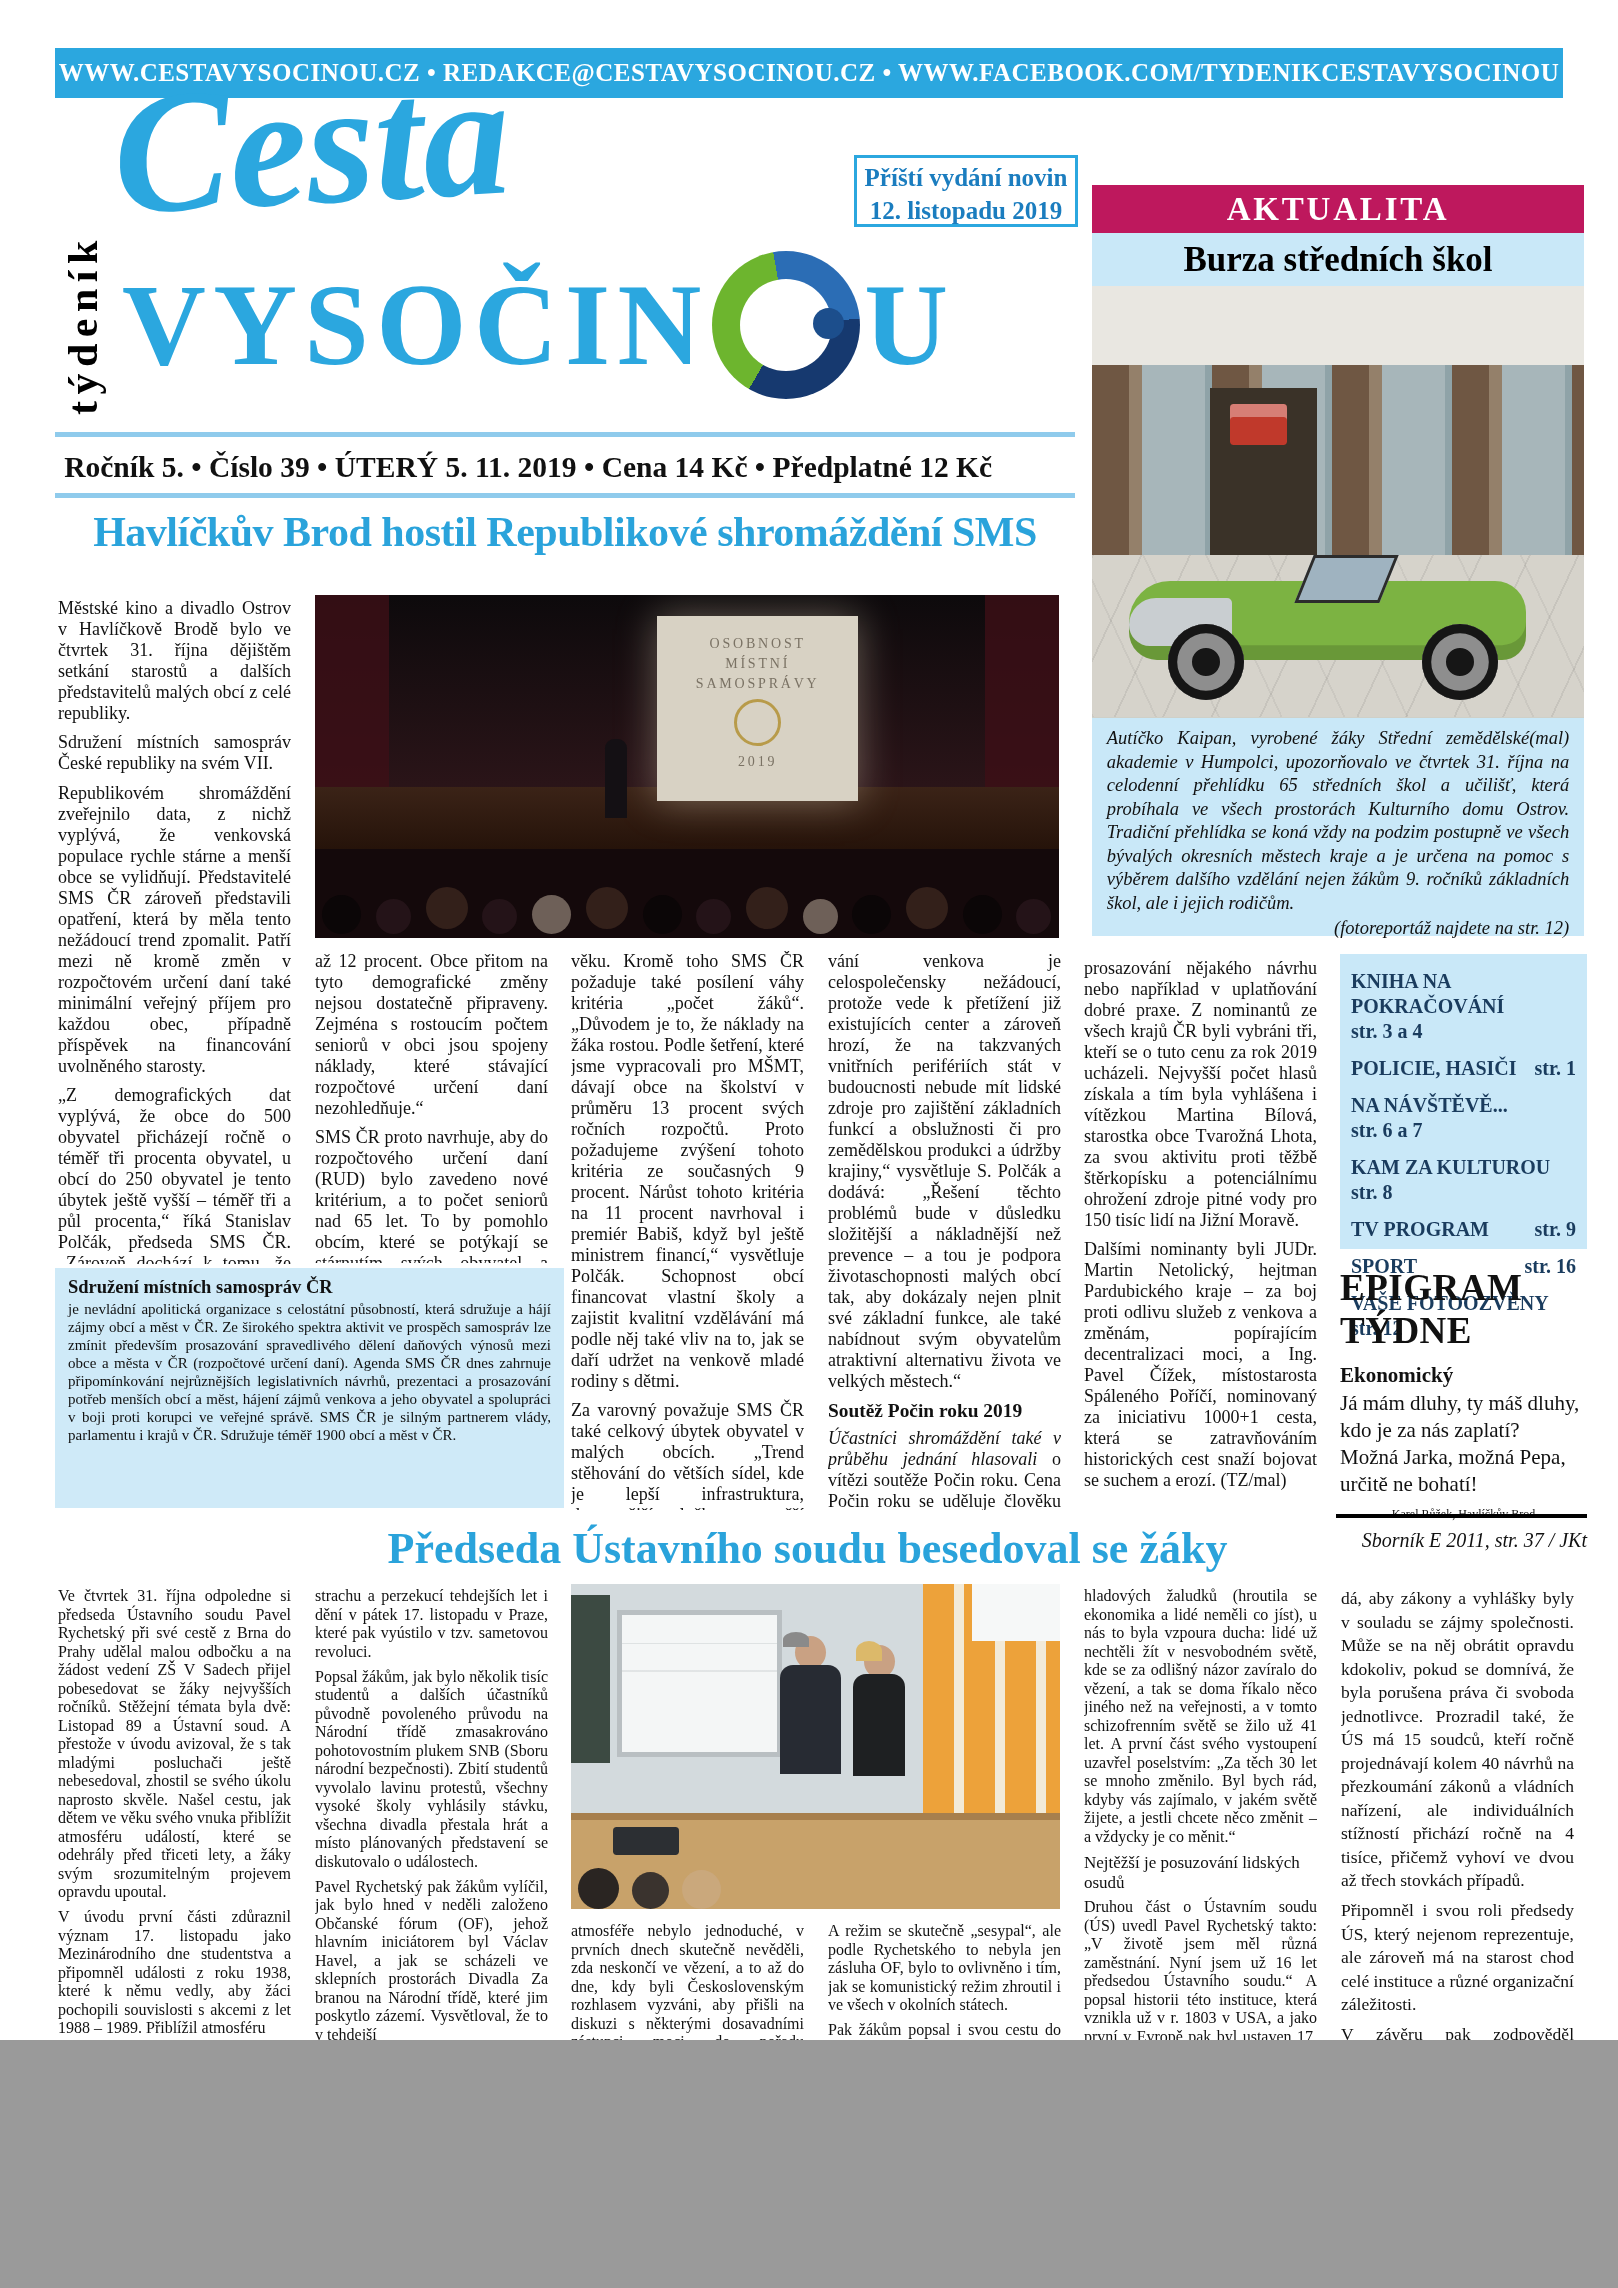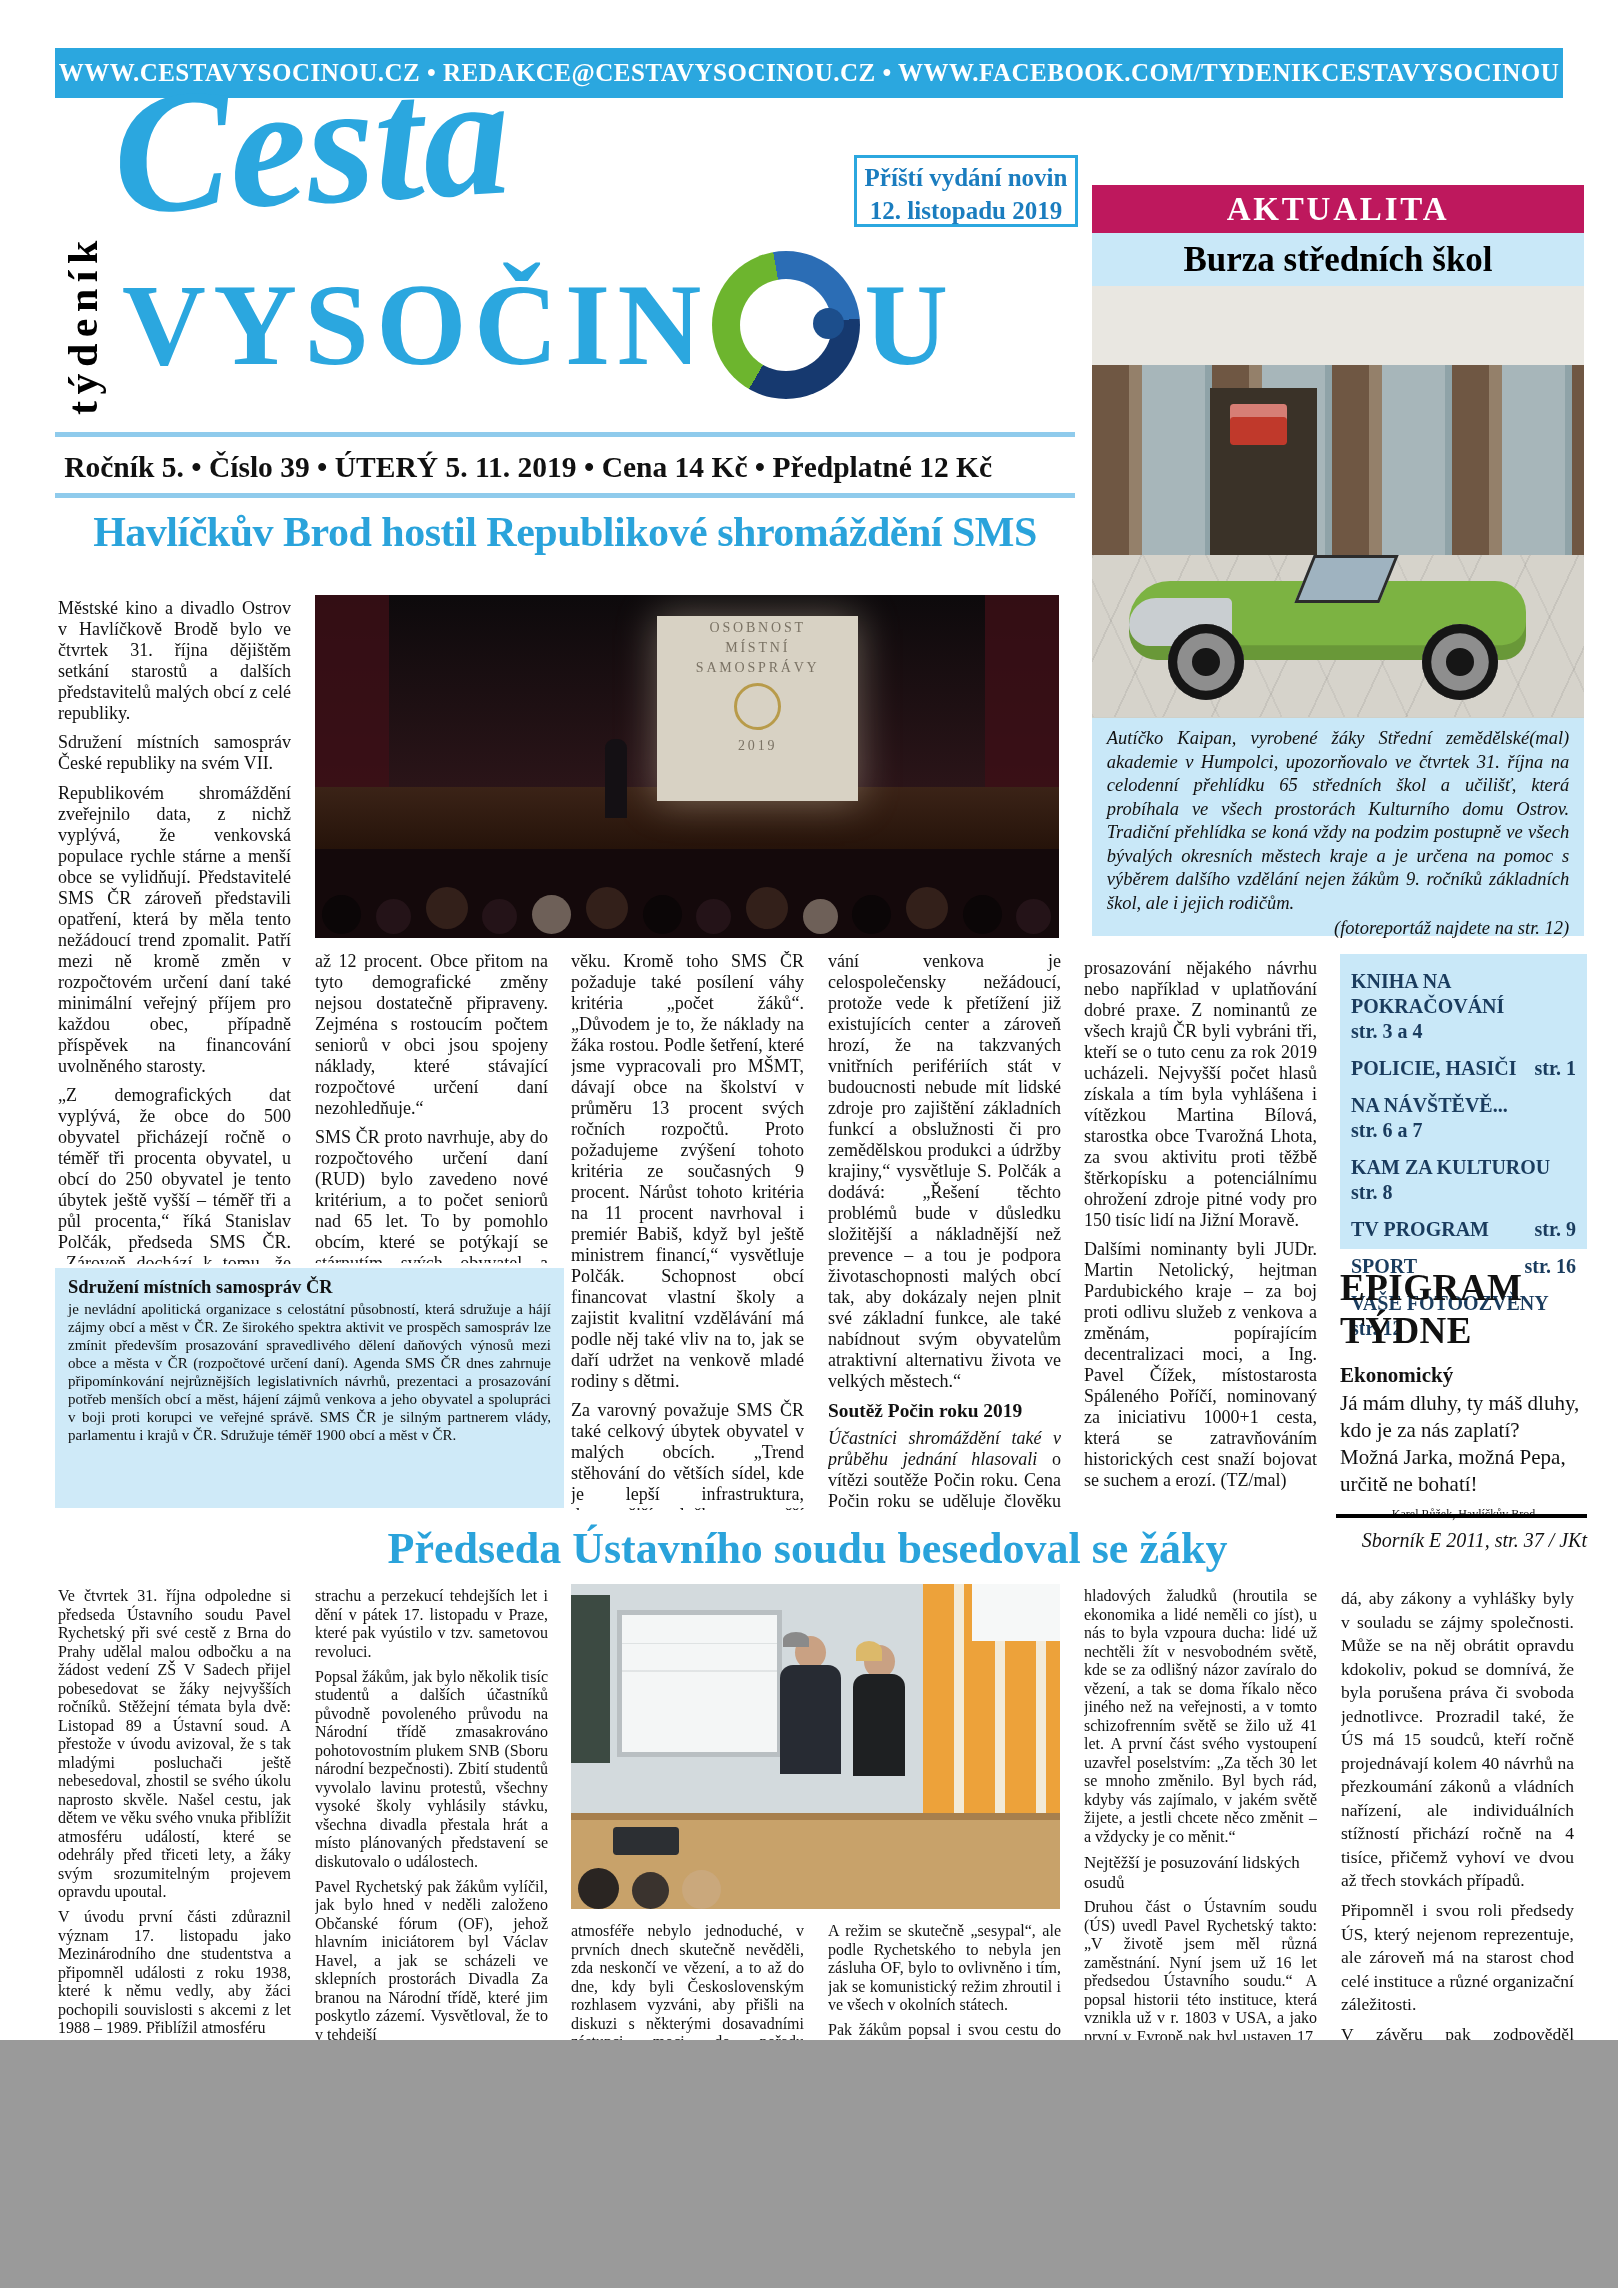--- a/index.html
+++ b/index.html
@@ -69,21 +69,21 @@
   .subhead{font-weight:bold;font-size:19.4px;margin:1.8px 0 5.5px 0;}
   .subhead2{font-weight:normal;font-size:17px;margin:1.8px 0 5.5px 0;line-height:20px;}
   .lead-italic{font-style:italic;}
 
   
   .photo1{left:315px;top:595px;width:744px;height:343px;overflow:hidden;
           background:linear-gradient(#0d0a0c,#2a1418 55%,#43232a);}
   .curtain{position:absolute;top:0;width:74px;height:100%;background:#3d0f16;opacity:.8;}
   .screen{position:absolute;left:46%;top:6%;width:27%;height:54%;background:#d8d2c4;
           box-shadow:0 0 37px rgba(255,240,210,.35);text-align:center;color:#7a7264;
-          font-size:14px;letter-spacing:2.8px;padding-top:2px;box-sizing:border-box;line-height:20px;}
+          font-size:14px;letter-spacing:2.8px;padding-top:18px;box-sizing:border-box;line-height:20px;}
   .screen .ring{display:block;width:41px;height:41px;margin:5.5px auto;border-radius:50%;border:3.7px solid #b89b4a;}
   .stage{position:absolute;left:0;bottom:85px;width:100%;height:66px;background:linear-gradient(#3b2317,#241209);}
   .speaker{position:absolute;left:39%;top:42%;width:22px;height:79px;background:#141014;border-radius:9.2px 9.2px 0 0;}
   .audience{position:absolute;left:0;bottom:0;width:100%;height:89px;background:#14090b;
             display:flex;align-items:flex-end;justify-content:space-around;}
   .head{width:39px;height:39px;border-radius:50%;background:#0b0607;margin-bottom:3.7px;}
   .head:nth-child(2n){background:#241318;width:35px;height:35px;}
   .head:nth-child(3n){background:#33201a;width:42px;height:42px;margin-bottom:9.2px;}
   .head:nth-child(5n){background:#6e6058;}
 

